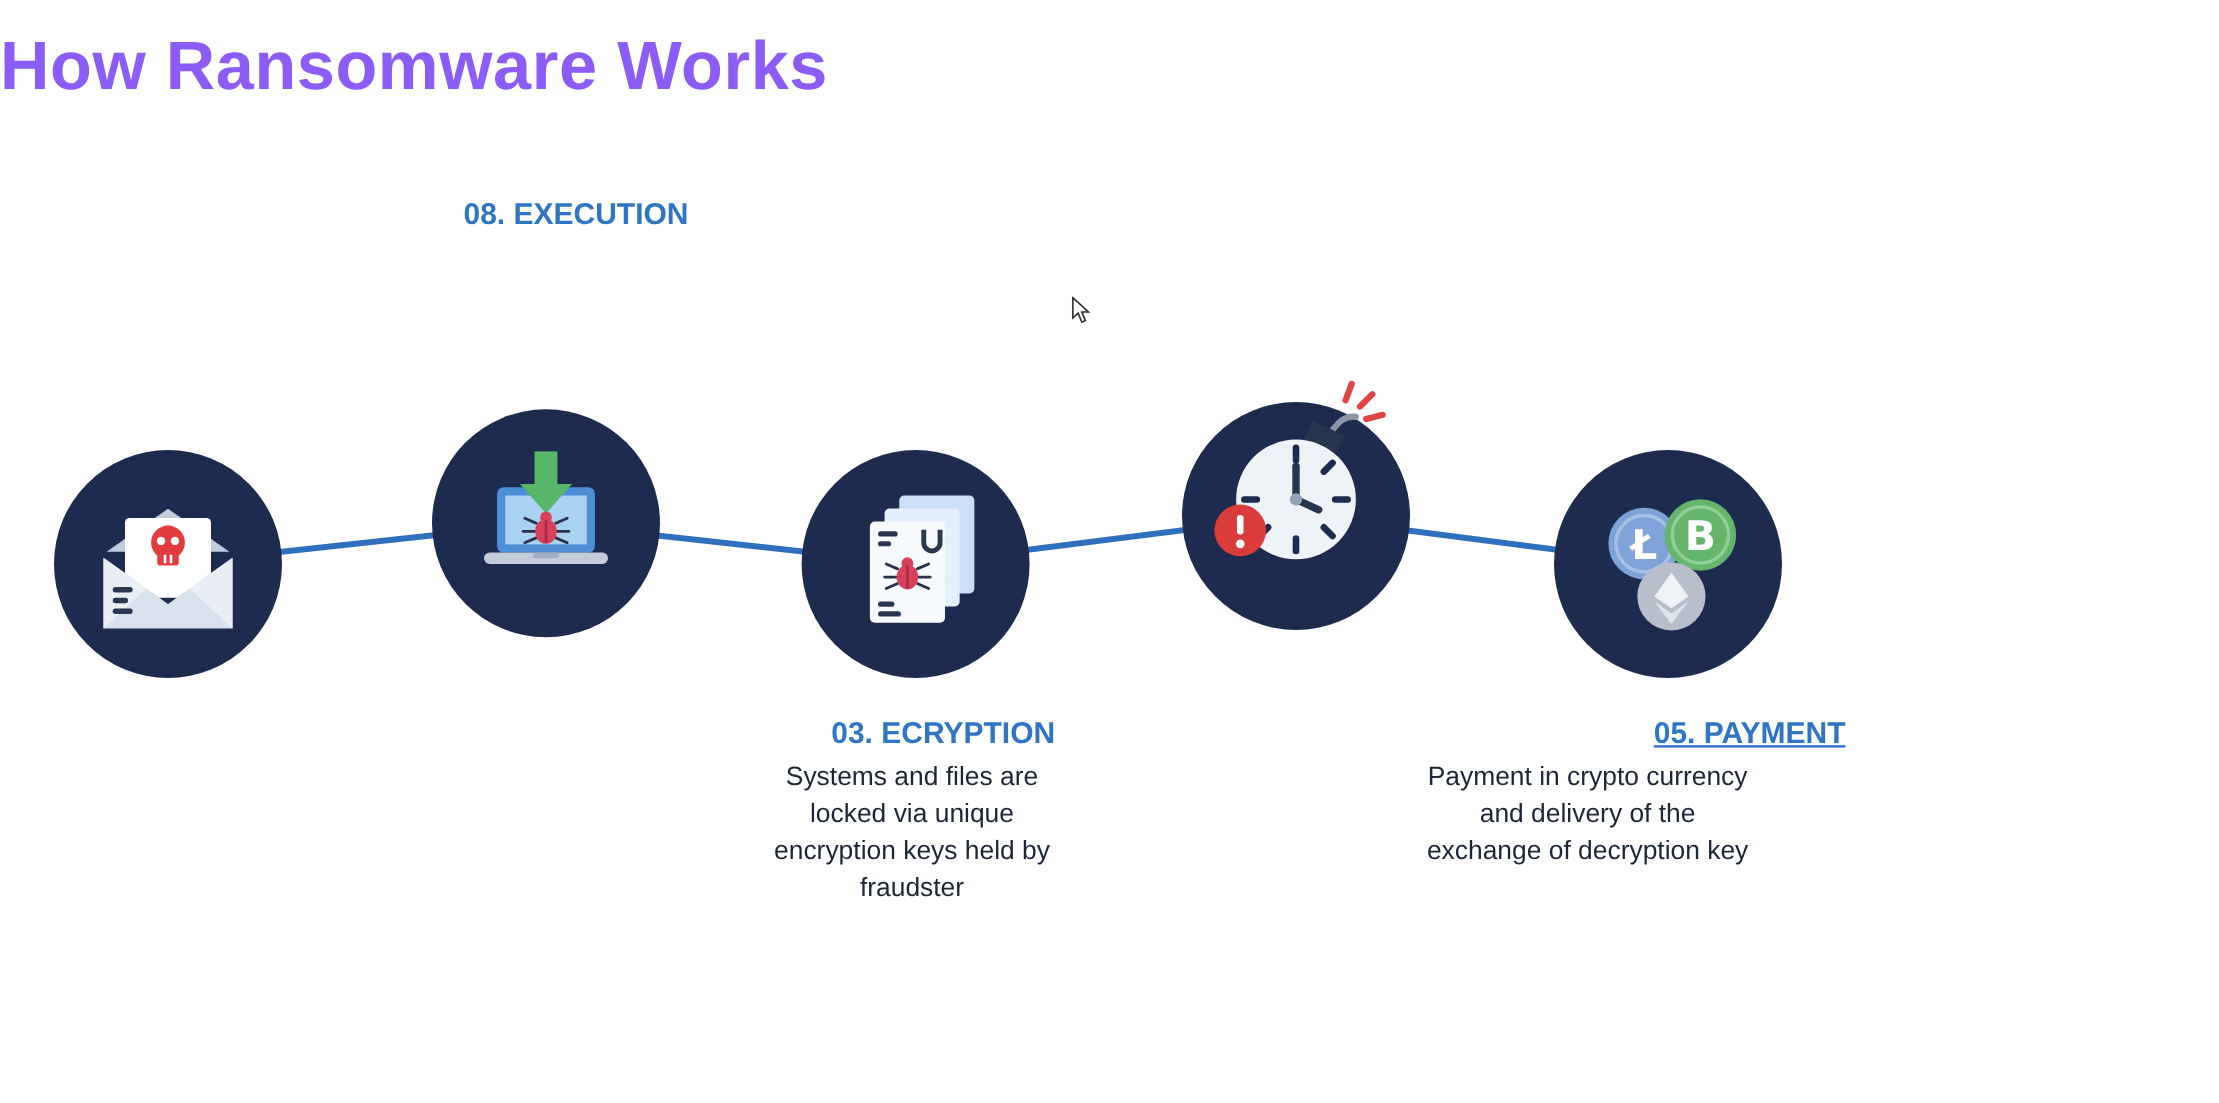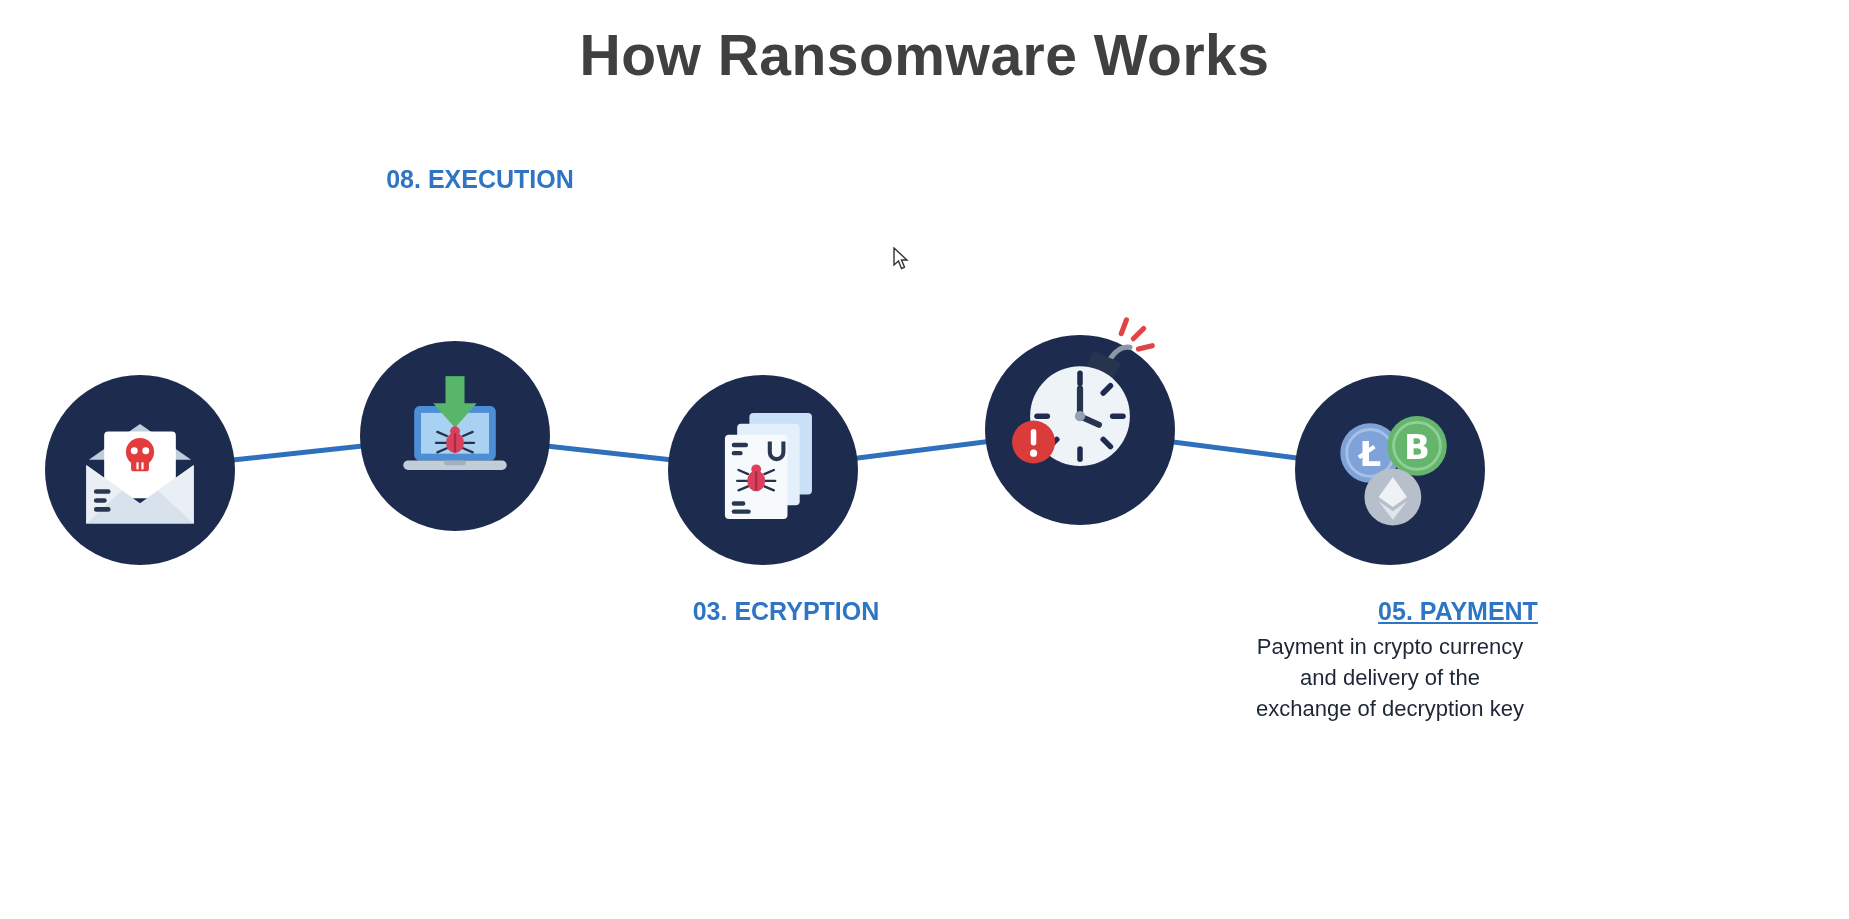--- a/index.html
+++ b/index.html
@@ -12,25 +12,25 @@
     height: 919px;
     background: #ffffff;
     overflow: hidden;
   }
 
   .page-title {
     position: absolute;
     top: 22px;
     left: 0;
     width: 100%;
-    text-align: center;
+    text-align: left;
     font-size: 57px;
     font-weight: 800;
     letter-spacing: 0.5px;
-    color: #404040;
+    color: #8b5cf6;
   }
 
   .connector-svg {
     position: absolute;
     top: 0; left: 0;
     width: 1849px;
     height: 919px;
     pointer-events: none;
   }
 
@@ -68,21 +68,21 @@
     text-align: center;
     font-size: 22px;
     line-height: 31px;
     color: #1c2636;
     white-space: pre-line;
   }
   .step-body.b1 { left: 0px;    top: 631px; width: 290px; }
   .step-body.b2 { left: 305px;  top: 199px; width: 350px; }
   .step-body.b3 { left: 590px;  top: 631px; width: 340px; }
   .step-body.b4 { left: 855px;  top: 199px; width: 450px; }
-  .step-body.b5 { left: 1215px; top: 631px; width: 350px; }
+  .step-body.b5 { left: 1148px; top: 631px; width: 350px; }
 
   .clock-icon-wrap {
     position: absolute;
     left: 50%;
     top: -22px;
     transform: translateX(-50%);
   }
 
   .mouse-cursor {
     position: absolute;
@@ -168,20 +168,24 @@
         </g>
         <circle cx="45" cy="49.5" r="3.6" fill="#d8405c"></circle>
         <ellipse cx="45" cy="58" rx="6.6" ry="7.6" fill="#d8405c"></ellipse>
         <line x1="45" y1="51" x2="45" y2="65" stroke="#a92c44" stroke-width="1.6"></line>
       </g>
       <rect x="27" y="73" width="10" height="3.2" rx="1.6" fill="#2a3750"></rect>
       <rect x="27" y="79" width="14" height="3.2" rx="1.6" fill="#2a3750"></rect>
     </svg>
   </div>
   <div class="step-heading h3">03. ECRYPTION</div>
+  <div class="step-body b3">Systems and files are
+locked via unique
+encryption keys held by
+fraudster</div>
 
   <div class="step-circle c4">
     <div class="clock-icon-wrap">
       <svg viewBox="0 0 100 100" width="172" height="172">
         <g stroke="#e14444" stroke-width="3" stroke-linecap="round">
           <line x1="74" y1="12" x2="77" y2="4"></line>
           <line x1="81" y1="15" x2="87" y2="9"></line>
           <line x1="84" y1="21" x2="92" y2="19"></line>
         </g>
         <path d="M68 26 q5 -7 11 -6" stroke="#8b96a6" stroke-width="3" fill="none" stroke-linecap="round"></path>

